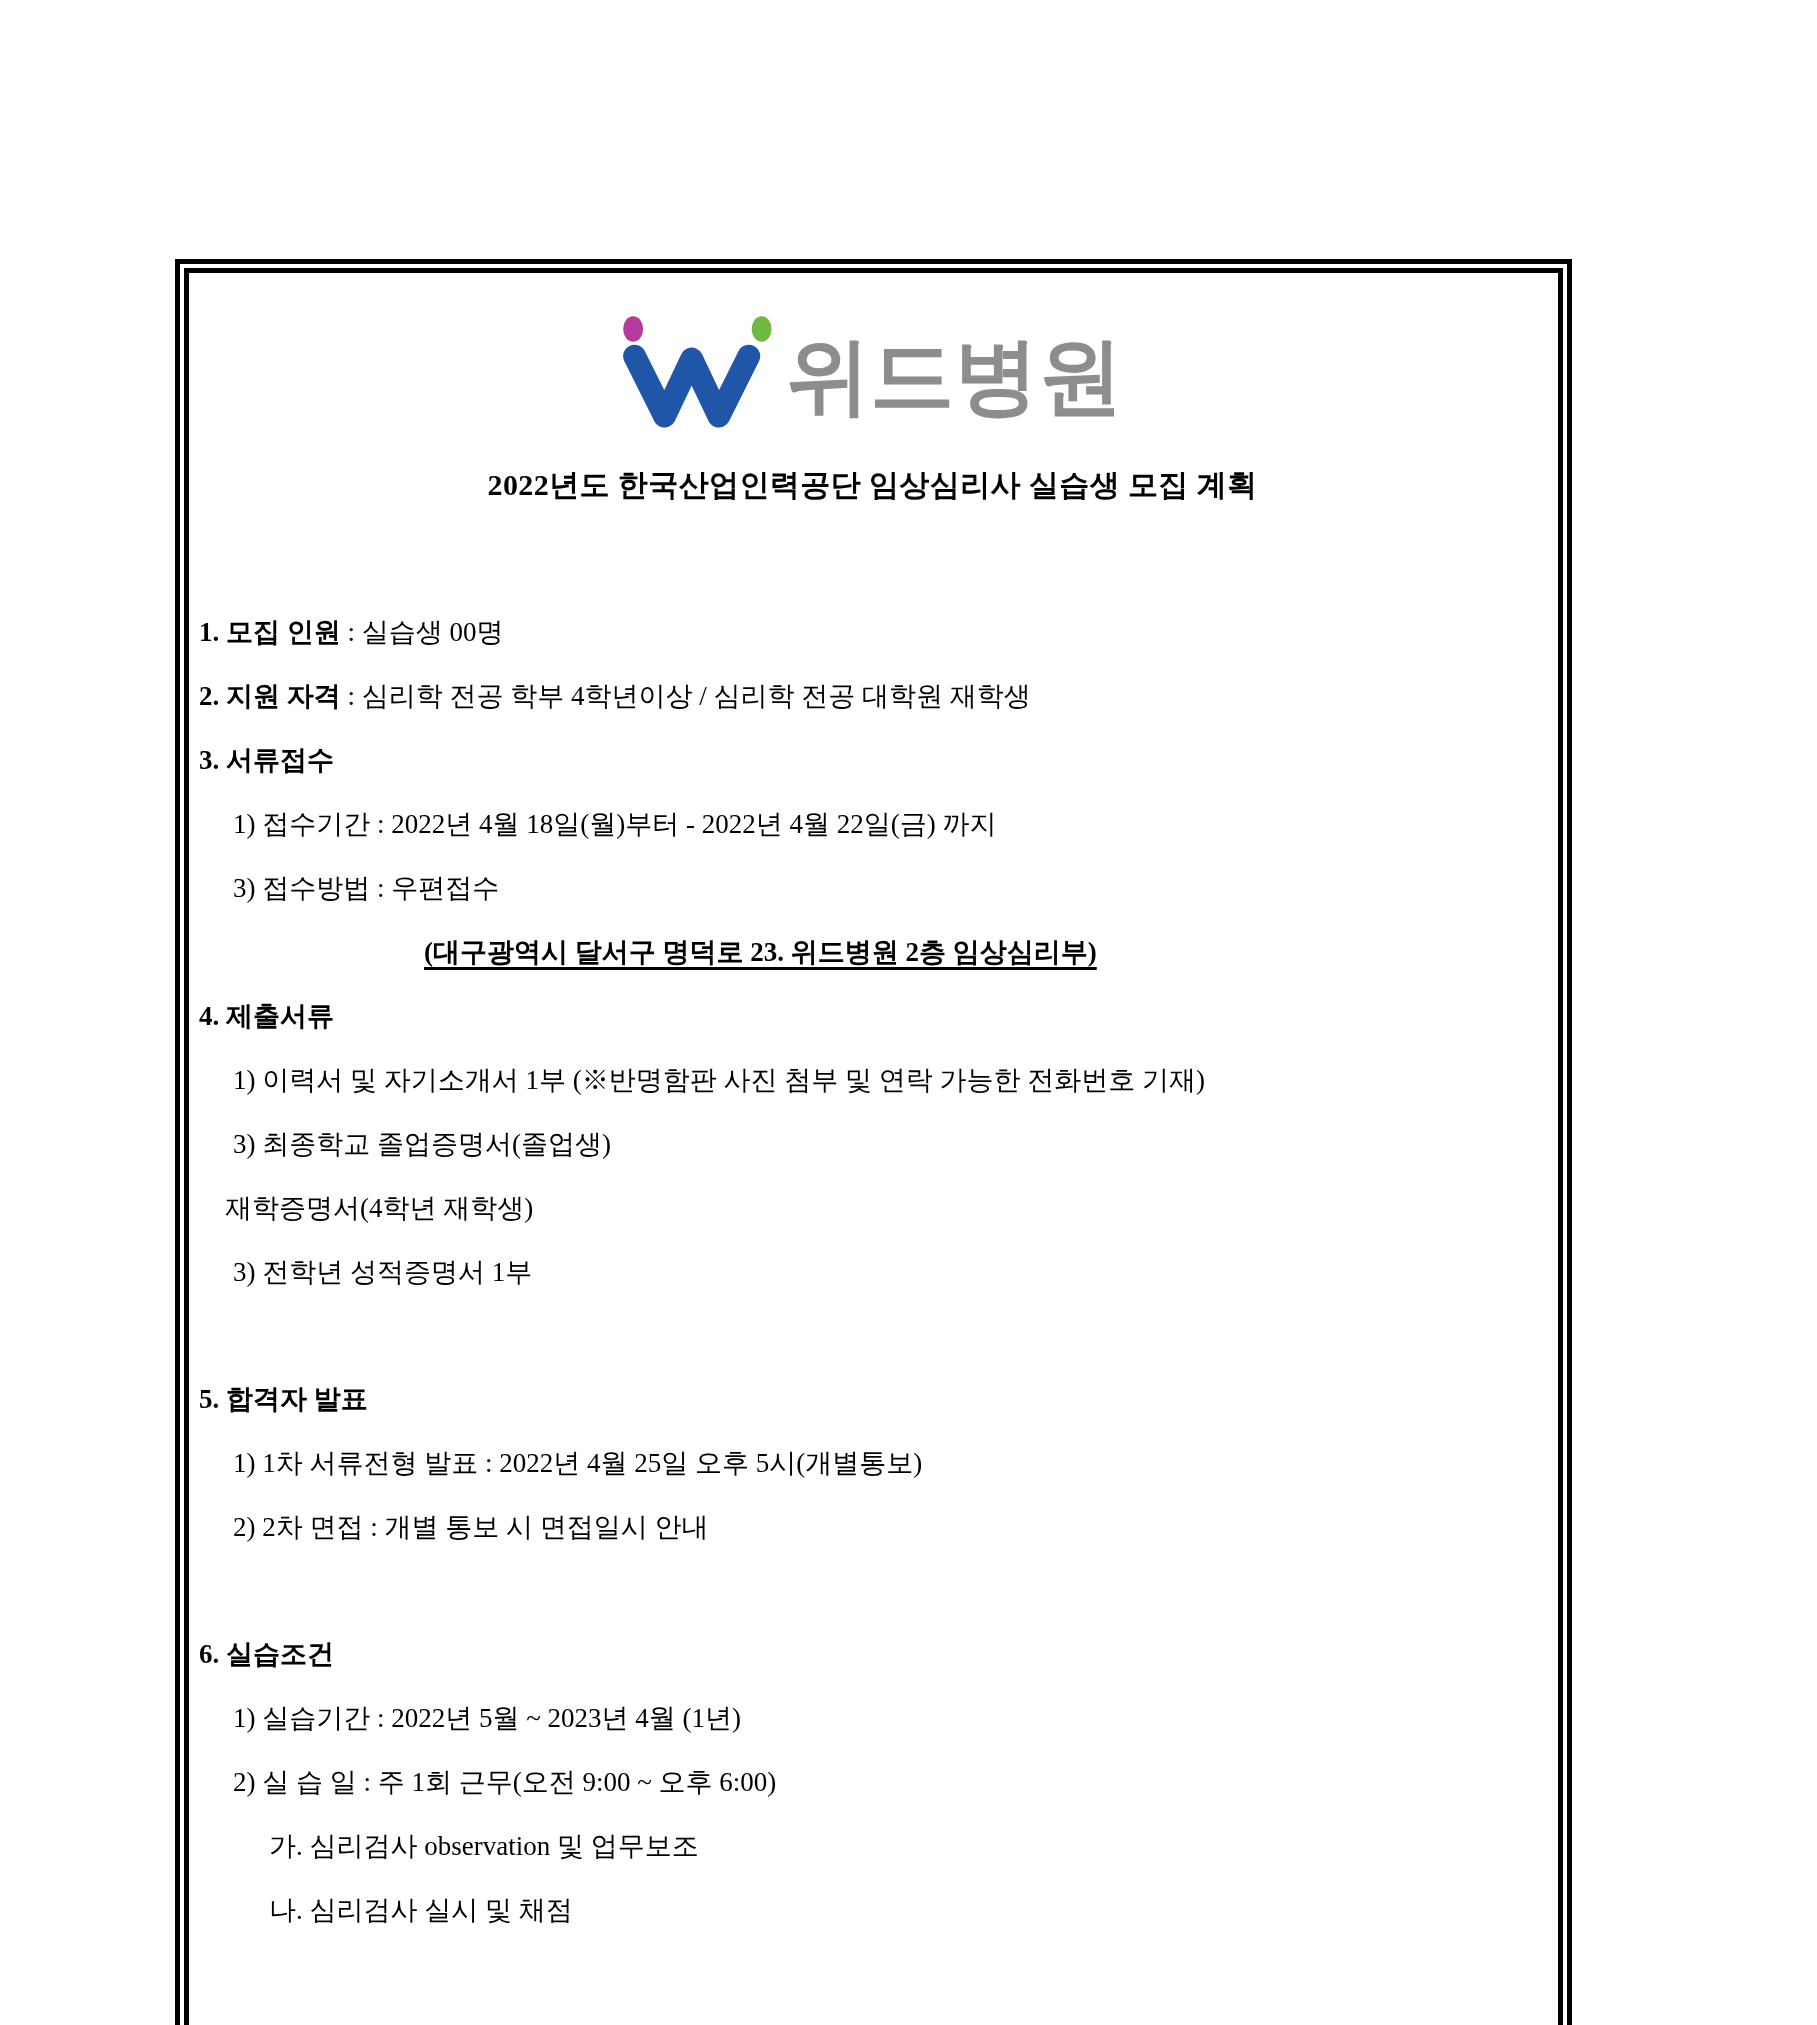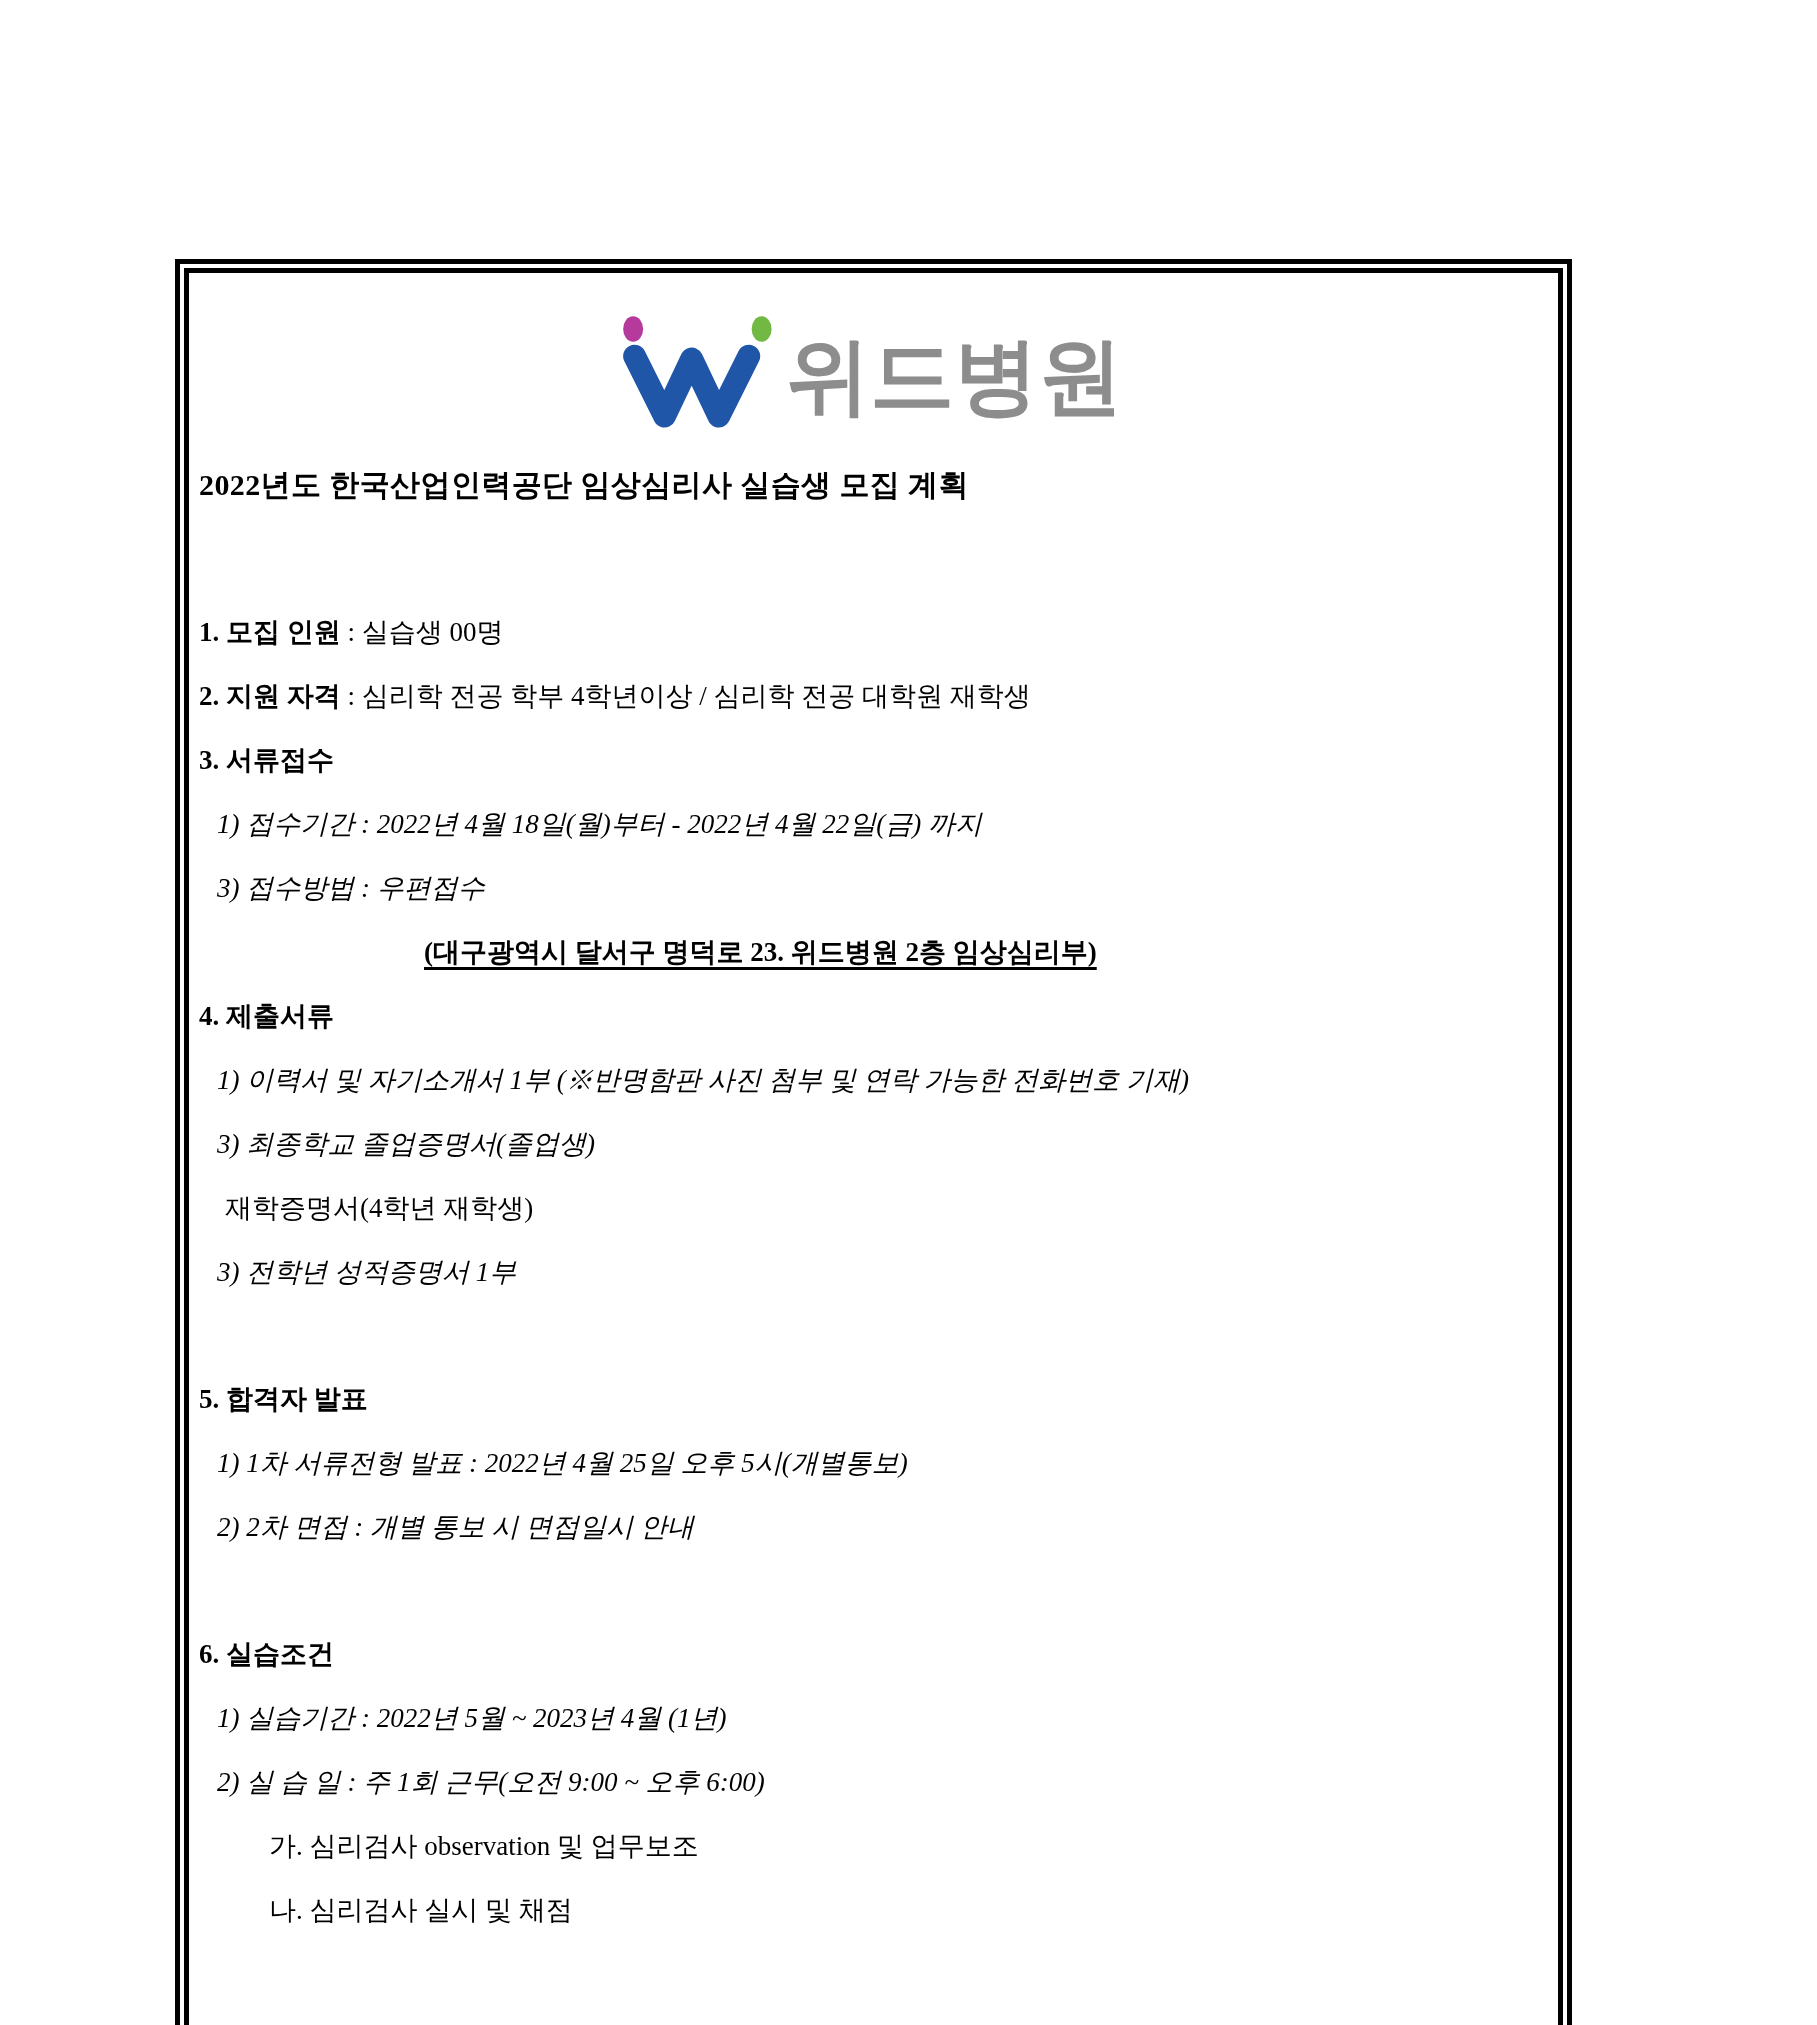--- a/index.html
+++ b/index.html
@@ -36,38 +36,39 @@
     justify-content: center;
     align-items: center;
     margin-top: 12px;
   }
   .logo-svg {
     width: 514px;
     height: 122px;
     display: block;
   }
   .doc-title {
+    text-align: center;
     font-size: 30px;
     font-weight: bold;
     line-height: 39px;
     margin-top: 35px;
     letter-spacing: 0.4px;
     white-space: nowrap;
   }
   .lines {
     margin-top: 96px;
     font-size: 27px;
   }
   .line {
     line-height: 64px;
     white-space: nowrap;
   }
   .line.sp { margin-top: 63px; }
   .indent-section { margin-left: 0; }
-  .indent-item    { margin-left: 18px; font-style: italic; }
+  .indent-item    { margin-left: 34px; }
   .indent-cont    { margin-left: 26px; }
   .indent-sub     { margin-left: 70px; }
   .indent-addr    { margin-left: 225px; }
   .b { font-weight: bold; }
   .u {
     text-decoration: underline;
     text-decoration-thickness: 2.8px;
     text-underline-offset: 5.7px;
   }
 </style>

